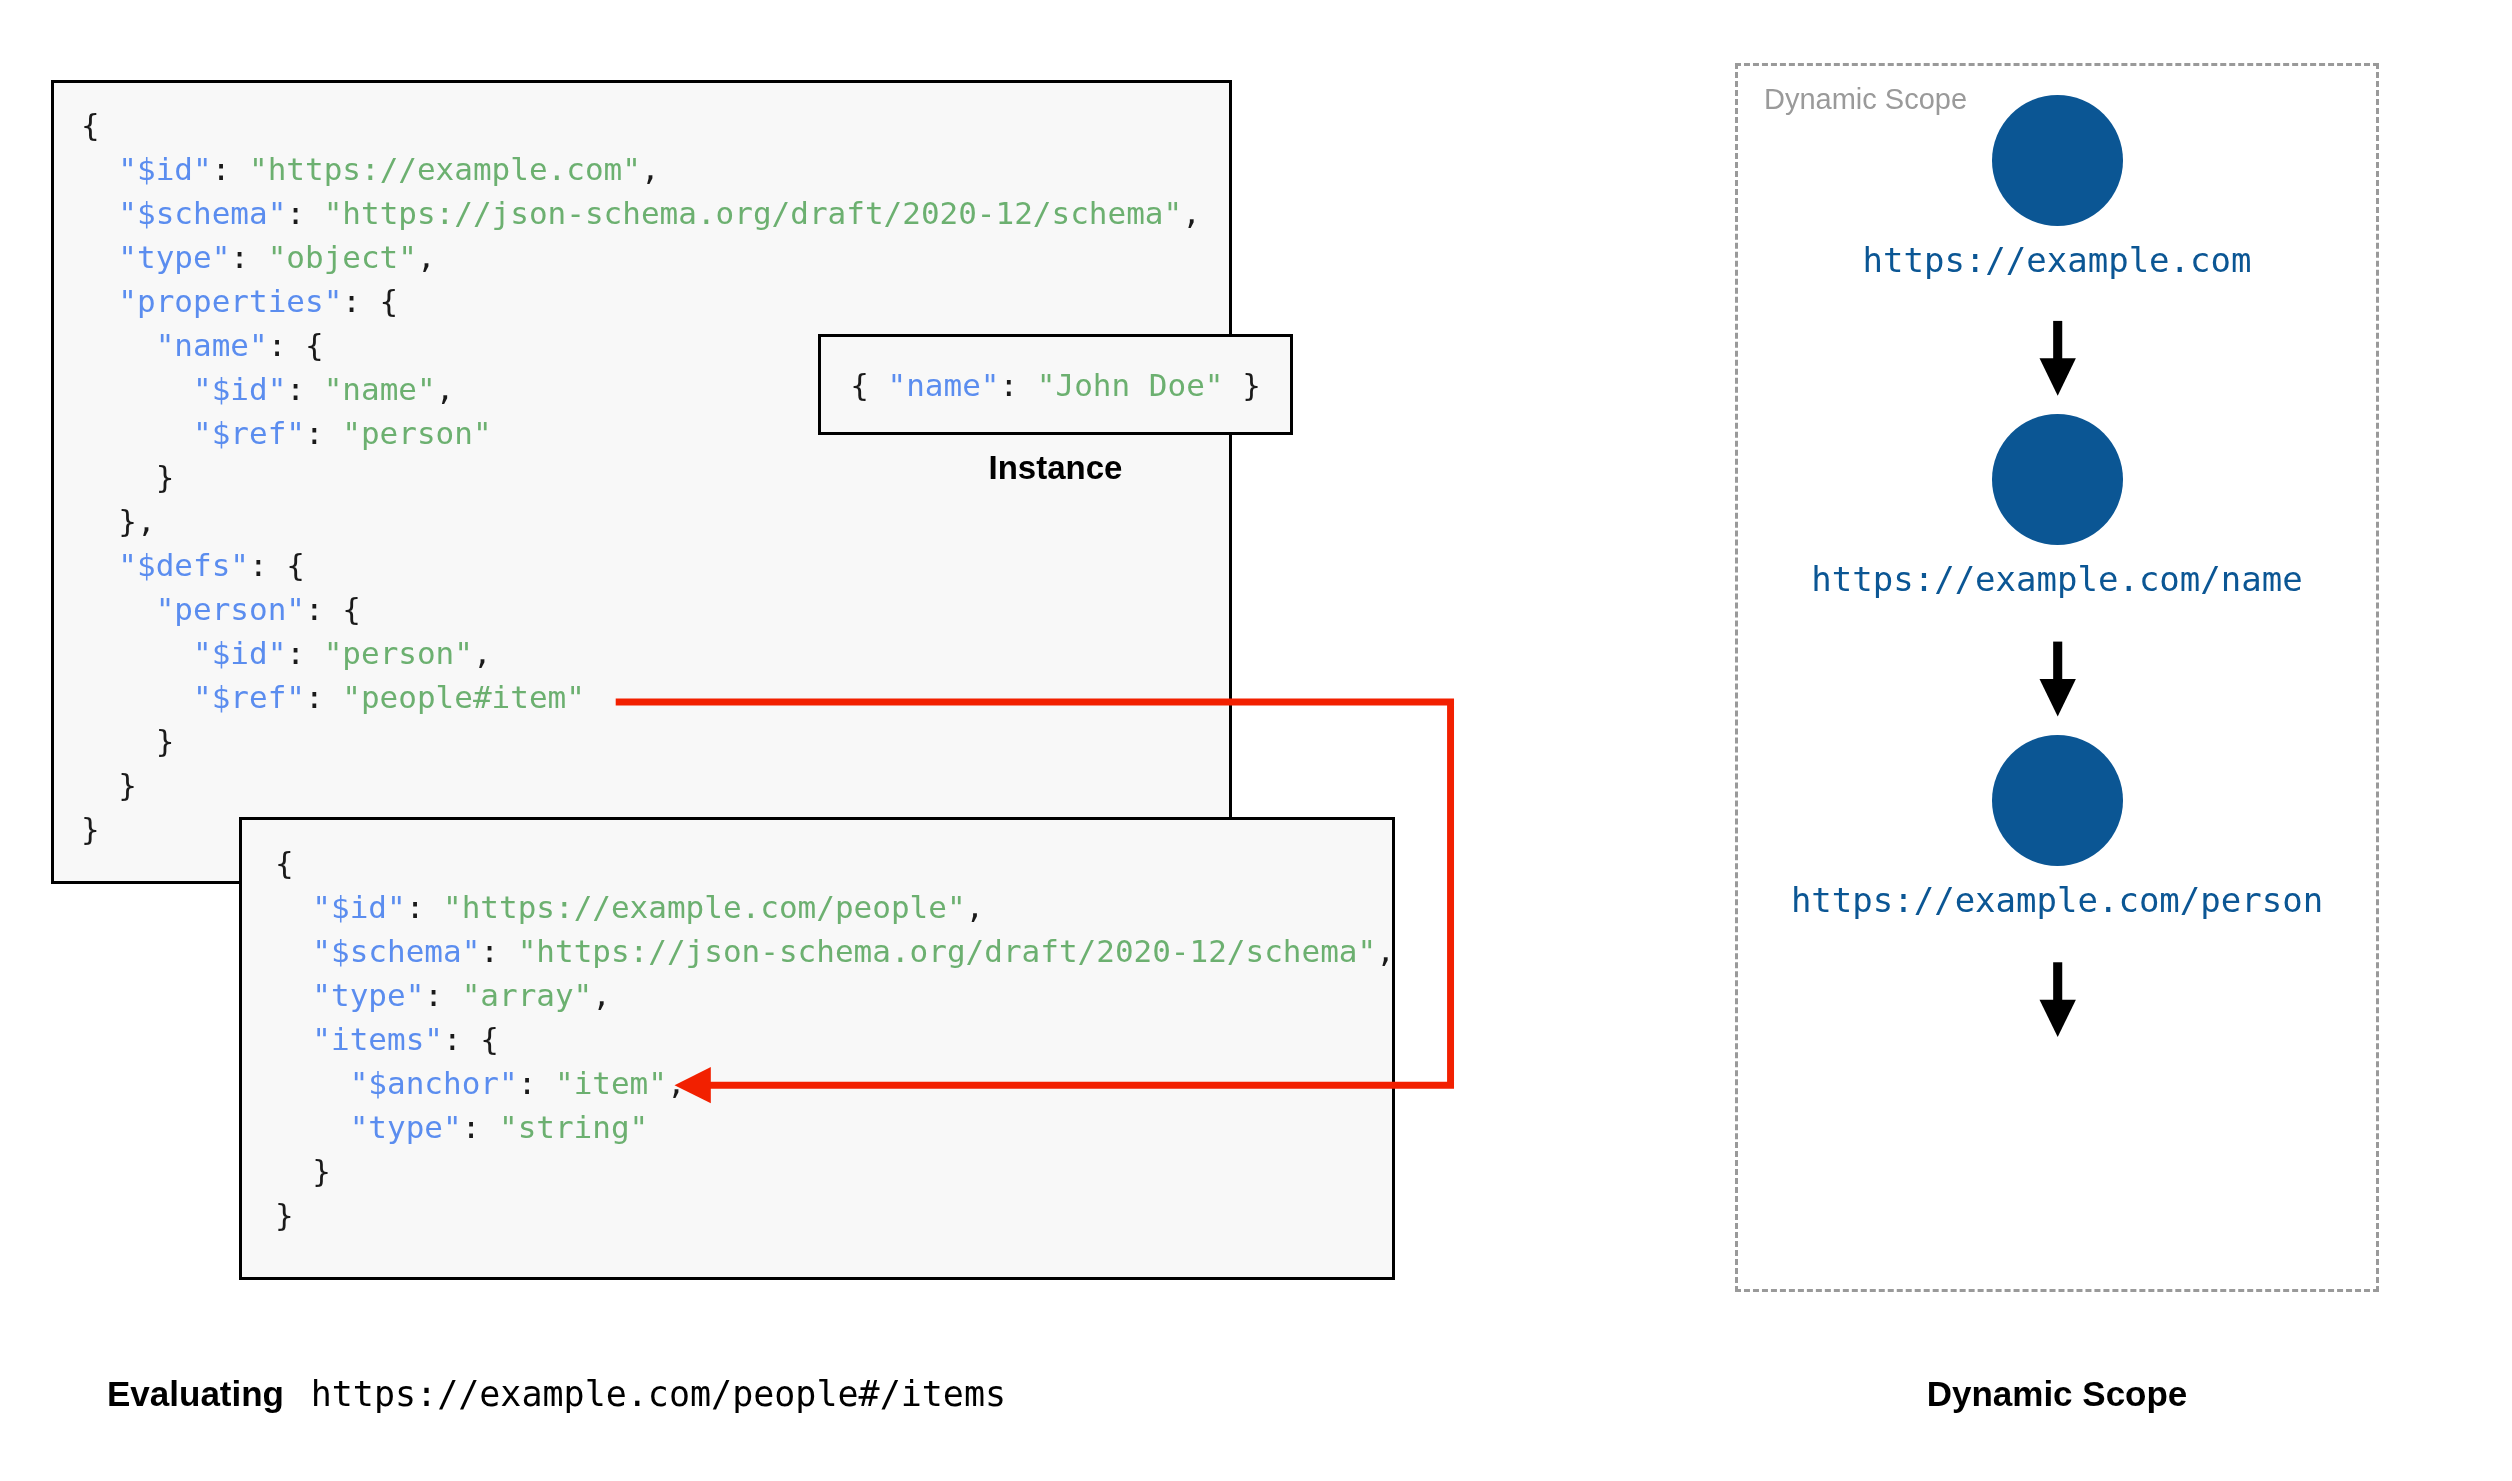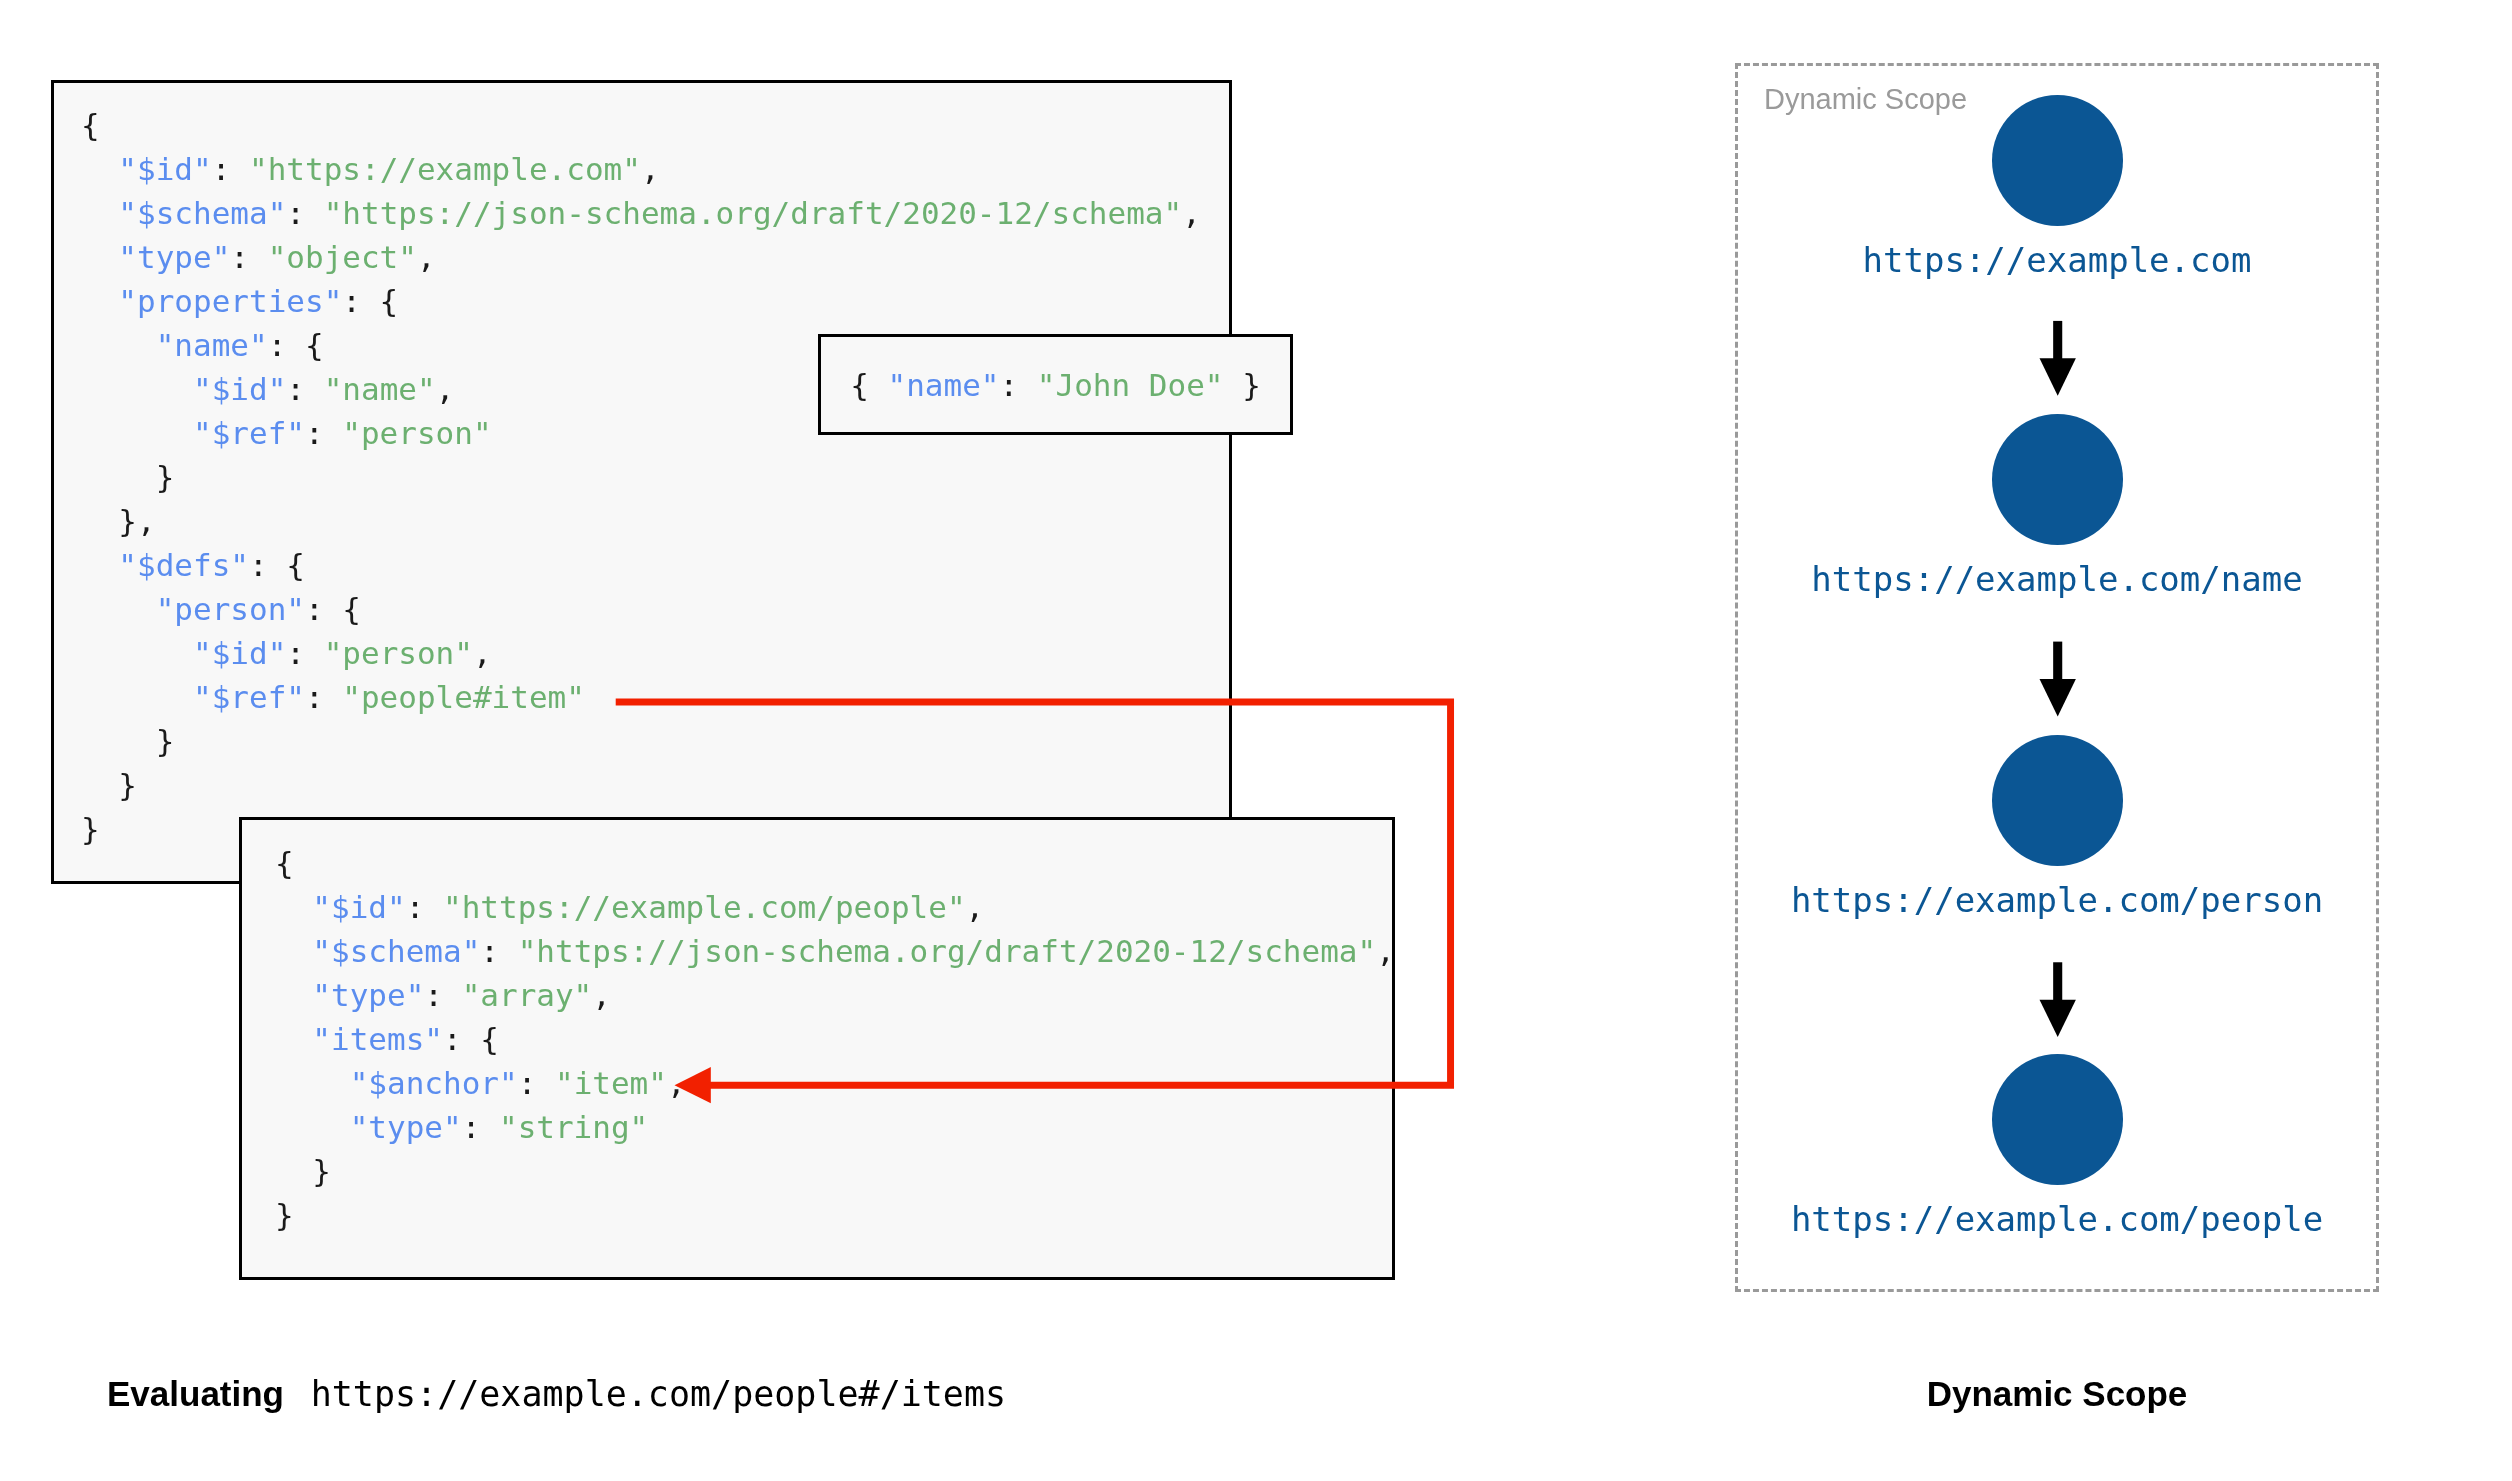--- a/index.html
+++ b/index.html
@@ -169,20 +169,21 @@
   }
 </style>
 </head>
 <body>
 
 <div id="stage">
 
   <div class="code-box" id="schema-box"><span class="code-line"><span class="p">{</span></span><span class="code-line"><span class="p">  </span><span class="k">"$id"</span><span class="p">: </span><span class="s">"https://example.com"</span><span class="p">,</span></span><span class="code-line"><span class="p">  </span><span class="k">"$schema"</span><span class="p">: </span><span class="s">"https://json-schema.org/draft/2020-12/schema"</span><span class="p">,</span></span><span class="code-line"><span class="p">  </span><span class="k">"type"</span><span class="p">: </span><span class="s">"object"</span><span class="p">,</span></span><span class="code-line"><span class="p">  </span><span class="k">"properties"</span><span class="p">: {</span></span><span class="code-line"><span class="p">    </span><span class="k">"name"</span><span class="p">: {</span></span><span class="code-line"><span class="p">      </span><span class="k">"$id"</span><span class="p">: </span><span class="s">"name"</span><span class="p">,</span></span><span class="code-line"><span class="p">      </span><span class="k">"$ref"</span><span class="p">: </span><span class="s">"person"</span></span><span class="code-line"><span class="p">    }</span></span><span class="code-line"><span class="p">  },</span></span><span class="code-line"><span class="p">  </span><span class="k">"$defs"</span><span class="p">: {</span></span><span class="code-line"><span class="p">    </span><span class="k">"person"</span><span class="p">: {</span></span><span class="code-line"><span class="p">      </span><span class="k">"$id"</span><span class="p">: </span><span class="s">"person"</span><span class="p">,</span></span><span class="code-line"><span class="p">      </span><span class="k">"$ref"</span><span class="p">: </span><span class="s">"people#item"</span></span><span class="code-line"><span class="p">    }</span></span><span class="code-line"><span class="p">  }</span></span><span class="code-line"><span class="p">}</span></span></div>
 
   <div class="code-box" id="instance-box"><span class="code-line"><span class="p">{ </span><span class="k">"name"</span><span class="p">: </span><span class="s">"John Doe"</span><span class="p"> }</span></span></div>
+  <div class="caption" id="instance-caption">Instance</div>
 
   <div class="code-box" id="people-box"><span class="code-line"><span class="p">{</span></span><span class="code-line"><span class="p">  </span><span class="k">"$id"</span><span class="p">: </span><span class="s">"https://example.com/people"</span><span class="p">,</span></span><span class="code-line"><span class="p">  </span><span class="k">"$schema"</span><span class="p">: </span><span class="s">"https://json-schema.org/draft/2020-12/schema"</span><span class="p">,</span></span><span class="code-line"><span class="p">  </span><span class="k">"type"</span><span class="p">: </span><span class="s">"array"</span><span class="p">,</span></span><span class="code-line"><span class="p">  </span><span class="k">"items"</span><span class="p">: {</span></span><span class="code-line"><span class="p">    </span><span class="k">"$anchor"</span><span class="p">: </span><span class="s">"item"</span><span class="p">,</span></span><span class="code-line"><span class="p">    </span><span class="k">"type"</span><span class="p">: </span><span class="s">"string"</span></span><span class="code-line"><span class="p">  }</span></span><span class="code-line"><span class="p">}</span></span></div>
 
   <svg id="ref-path" viewBox="0 0 4700 2772" width="2512" height="1482">
     <polyline points="1152,1313 2714,1313 2714,2030 1300,2030" fill="none" stroke="#f22000" stroke-width="13"></polyline>
     <polygon points="1262,2030 1330,1996 1330,2064" fill="#f22000"></polygon>
   </svg>
 
   <div id="scope-panel"></div>
   <div id="scope-panel-label">Dynamic Scope</div>
@@ -209,23 +210,19 @@
     <div class="scope-uri">https://example.com</div>
   </div>
   <div class="scope-node" style="top:414px;">
     <div class="scope-dot"></div>
     <div class="scope-uri">https://example.com/name</div>
   </div>
   <div class="scope-node" style="top:735px;">
     <div class="scope-dot"></div>
     <div class="scope-uri">https://example.com/person</div>
   </div>
-  <div class="scope-node" style="top:1054px;">
-    <div class="scope-dot"></div>
-    <div class="scope-uri">https://example.com/people</div>
-  </div>
 
   <div class="caption" id="eval-caption"><span class="lbl">Evaluating </span><span class="uri">https://example.com/people#/items</span></div>
 
   <div class="caption" id="scope-caption">Dynamic Scope</div>
 
 </div>
 
 
 </body></html>

